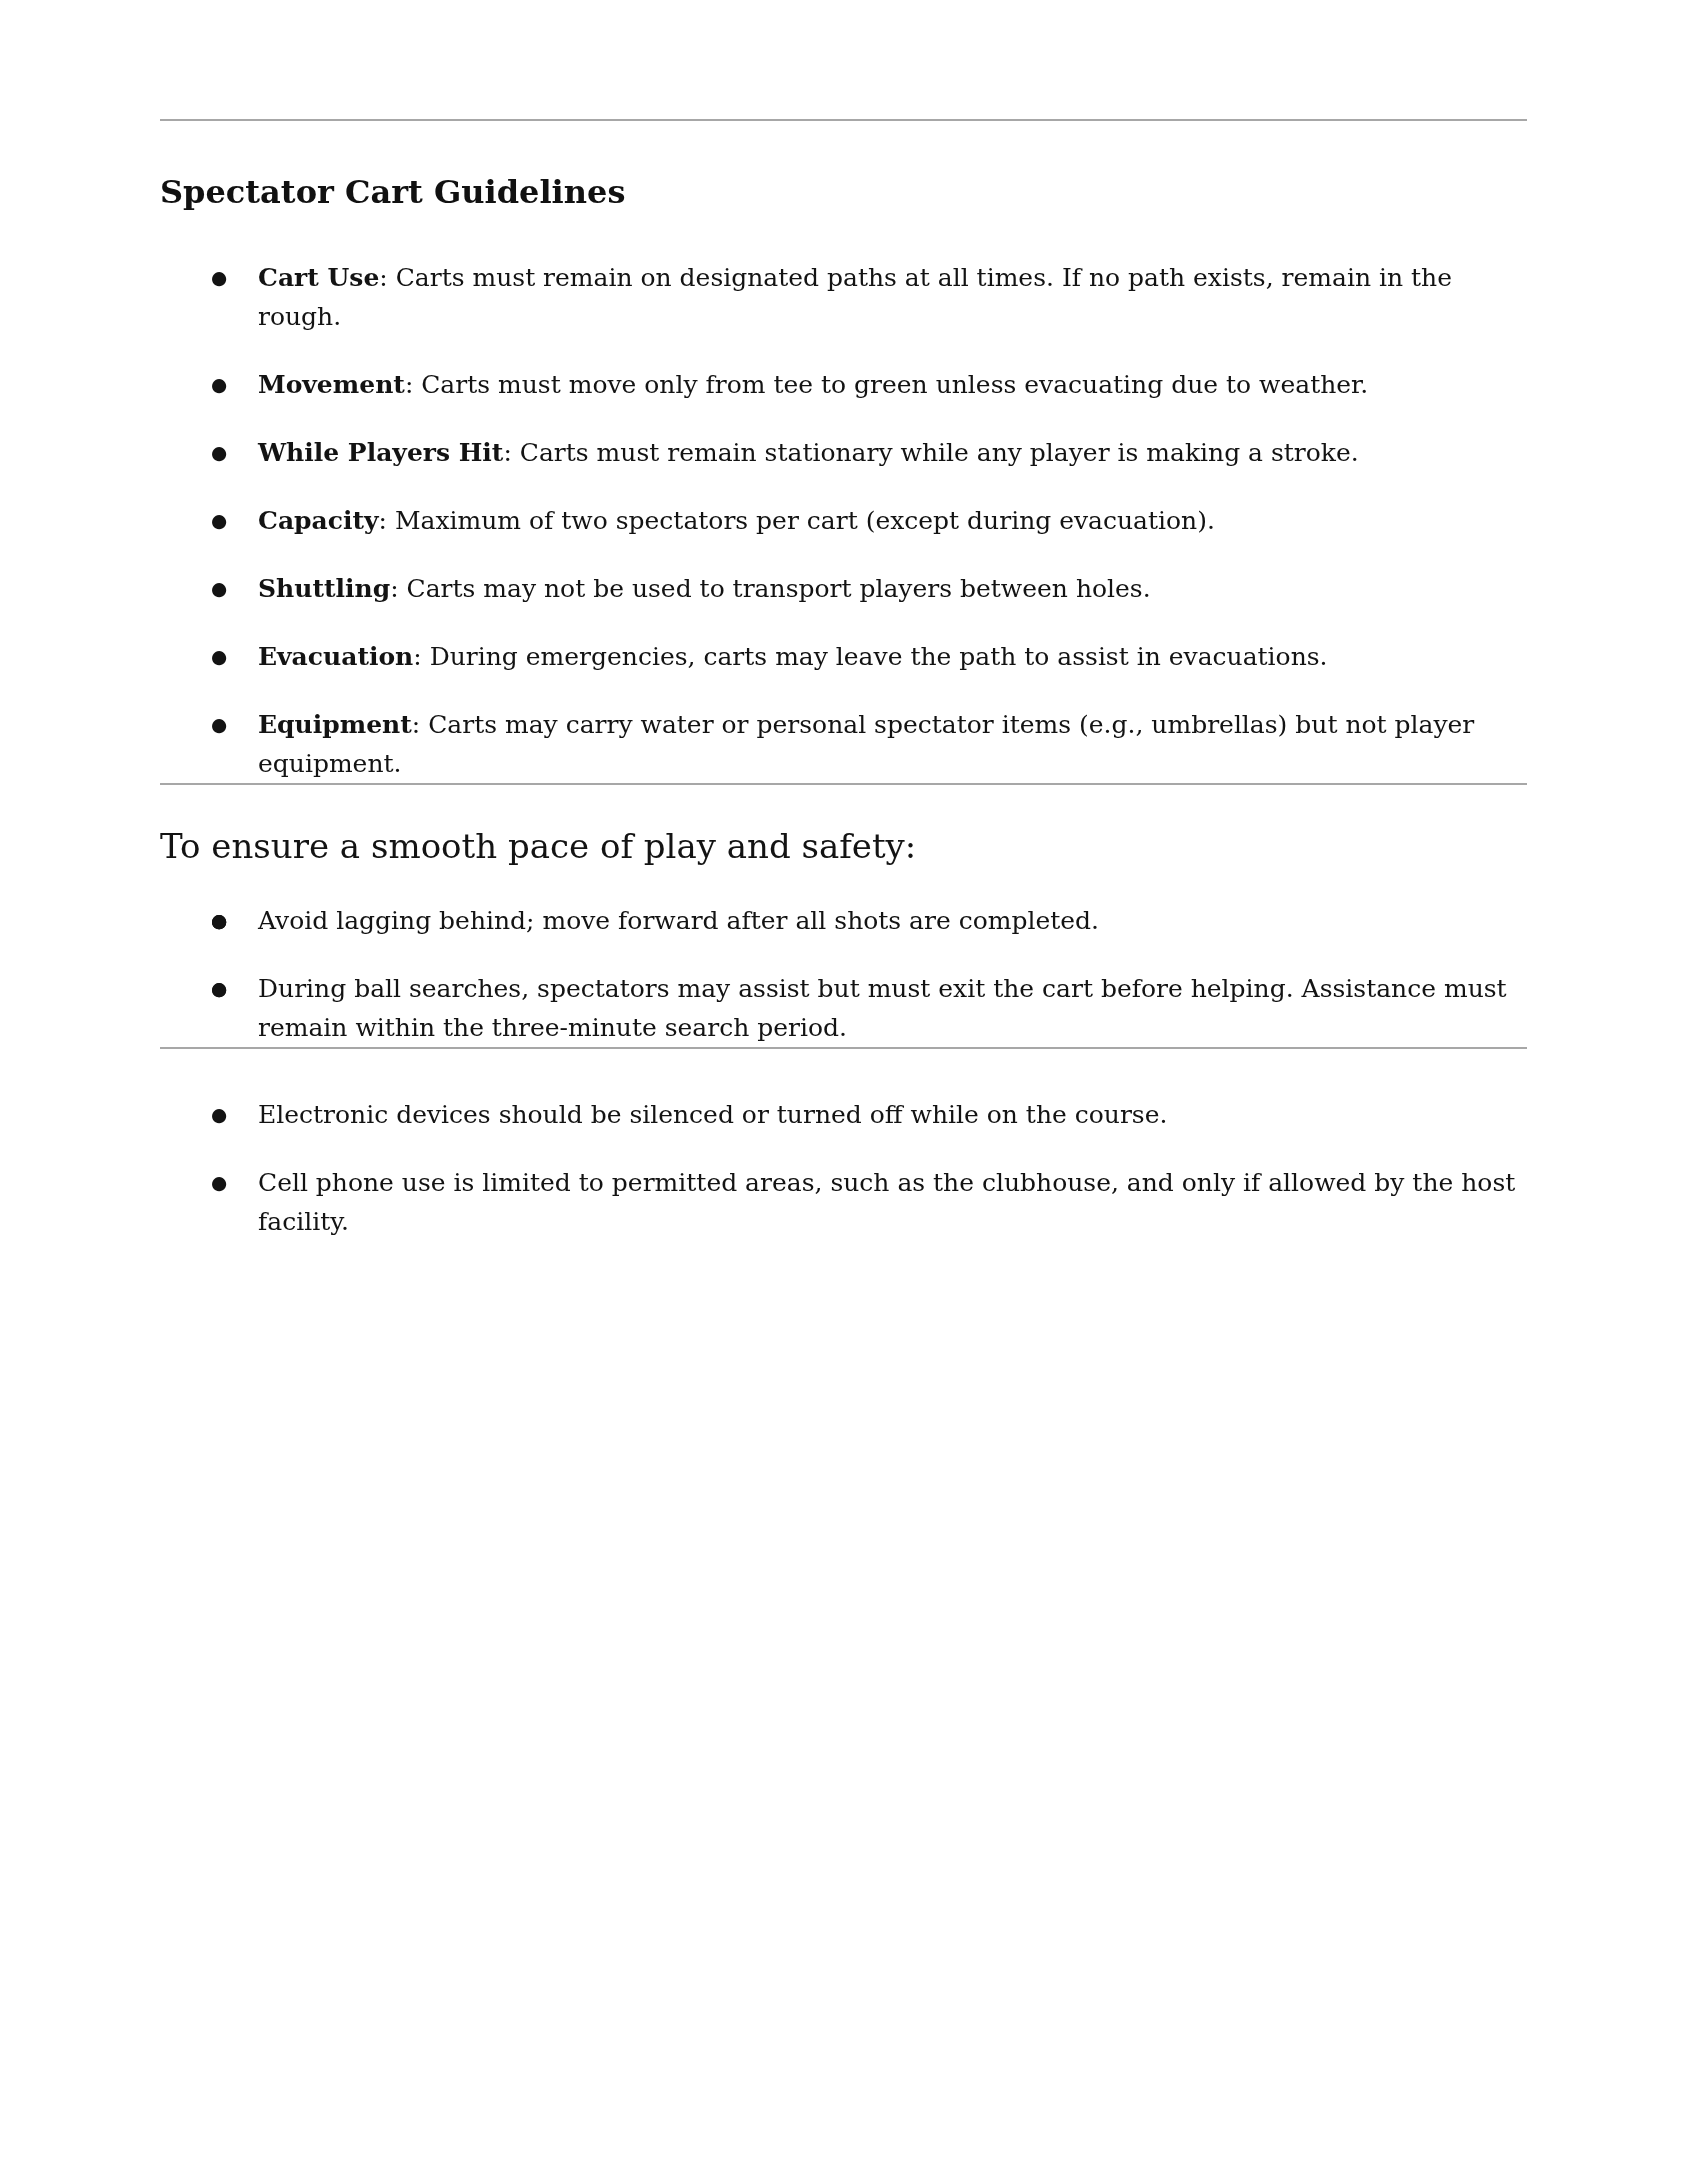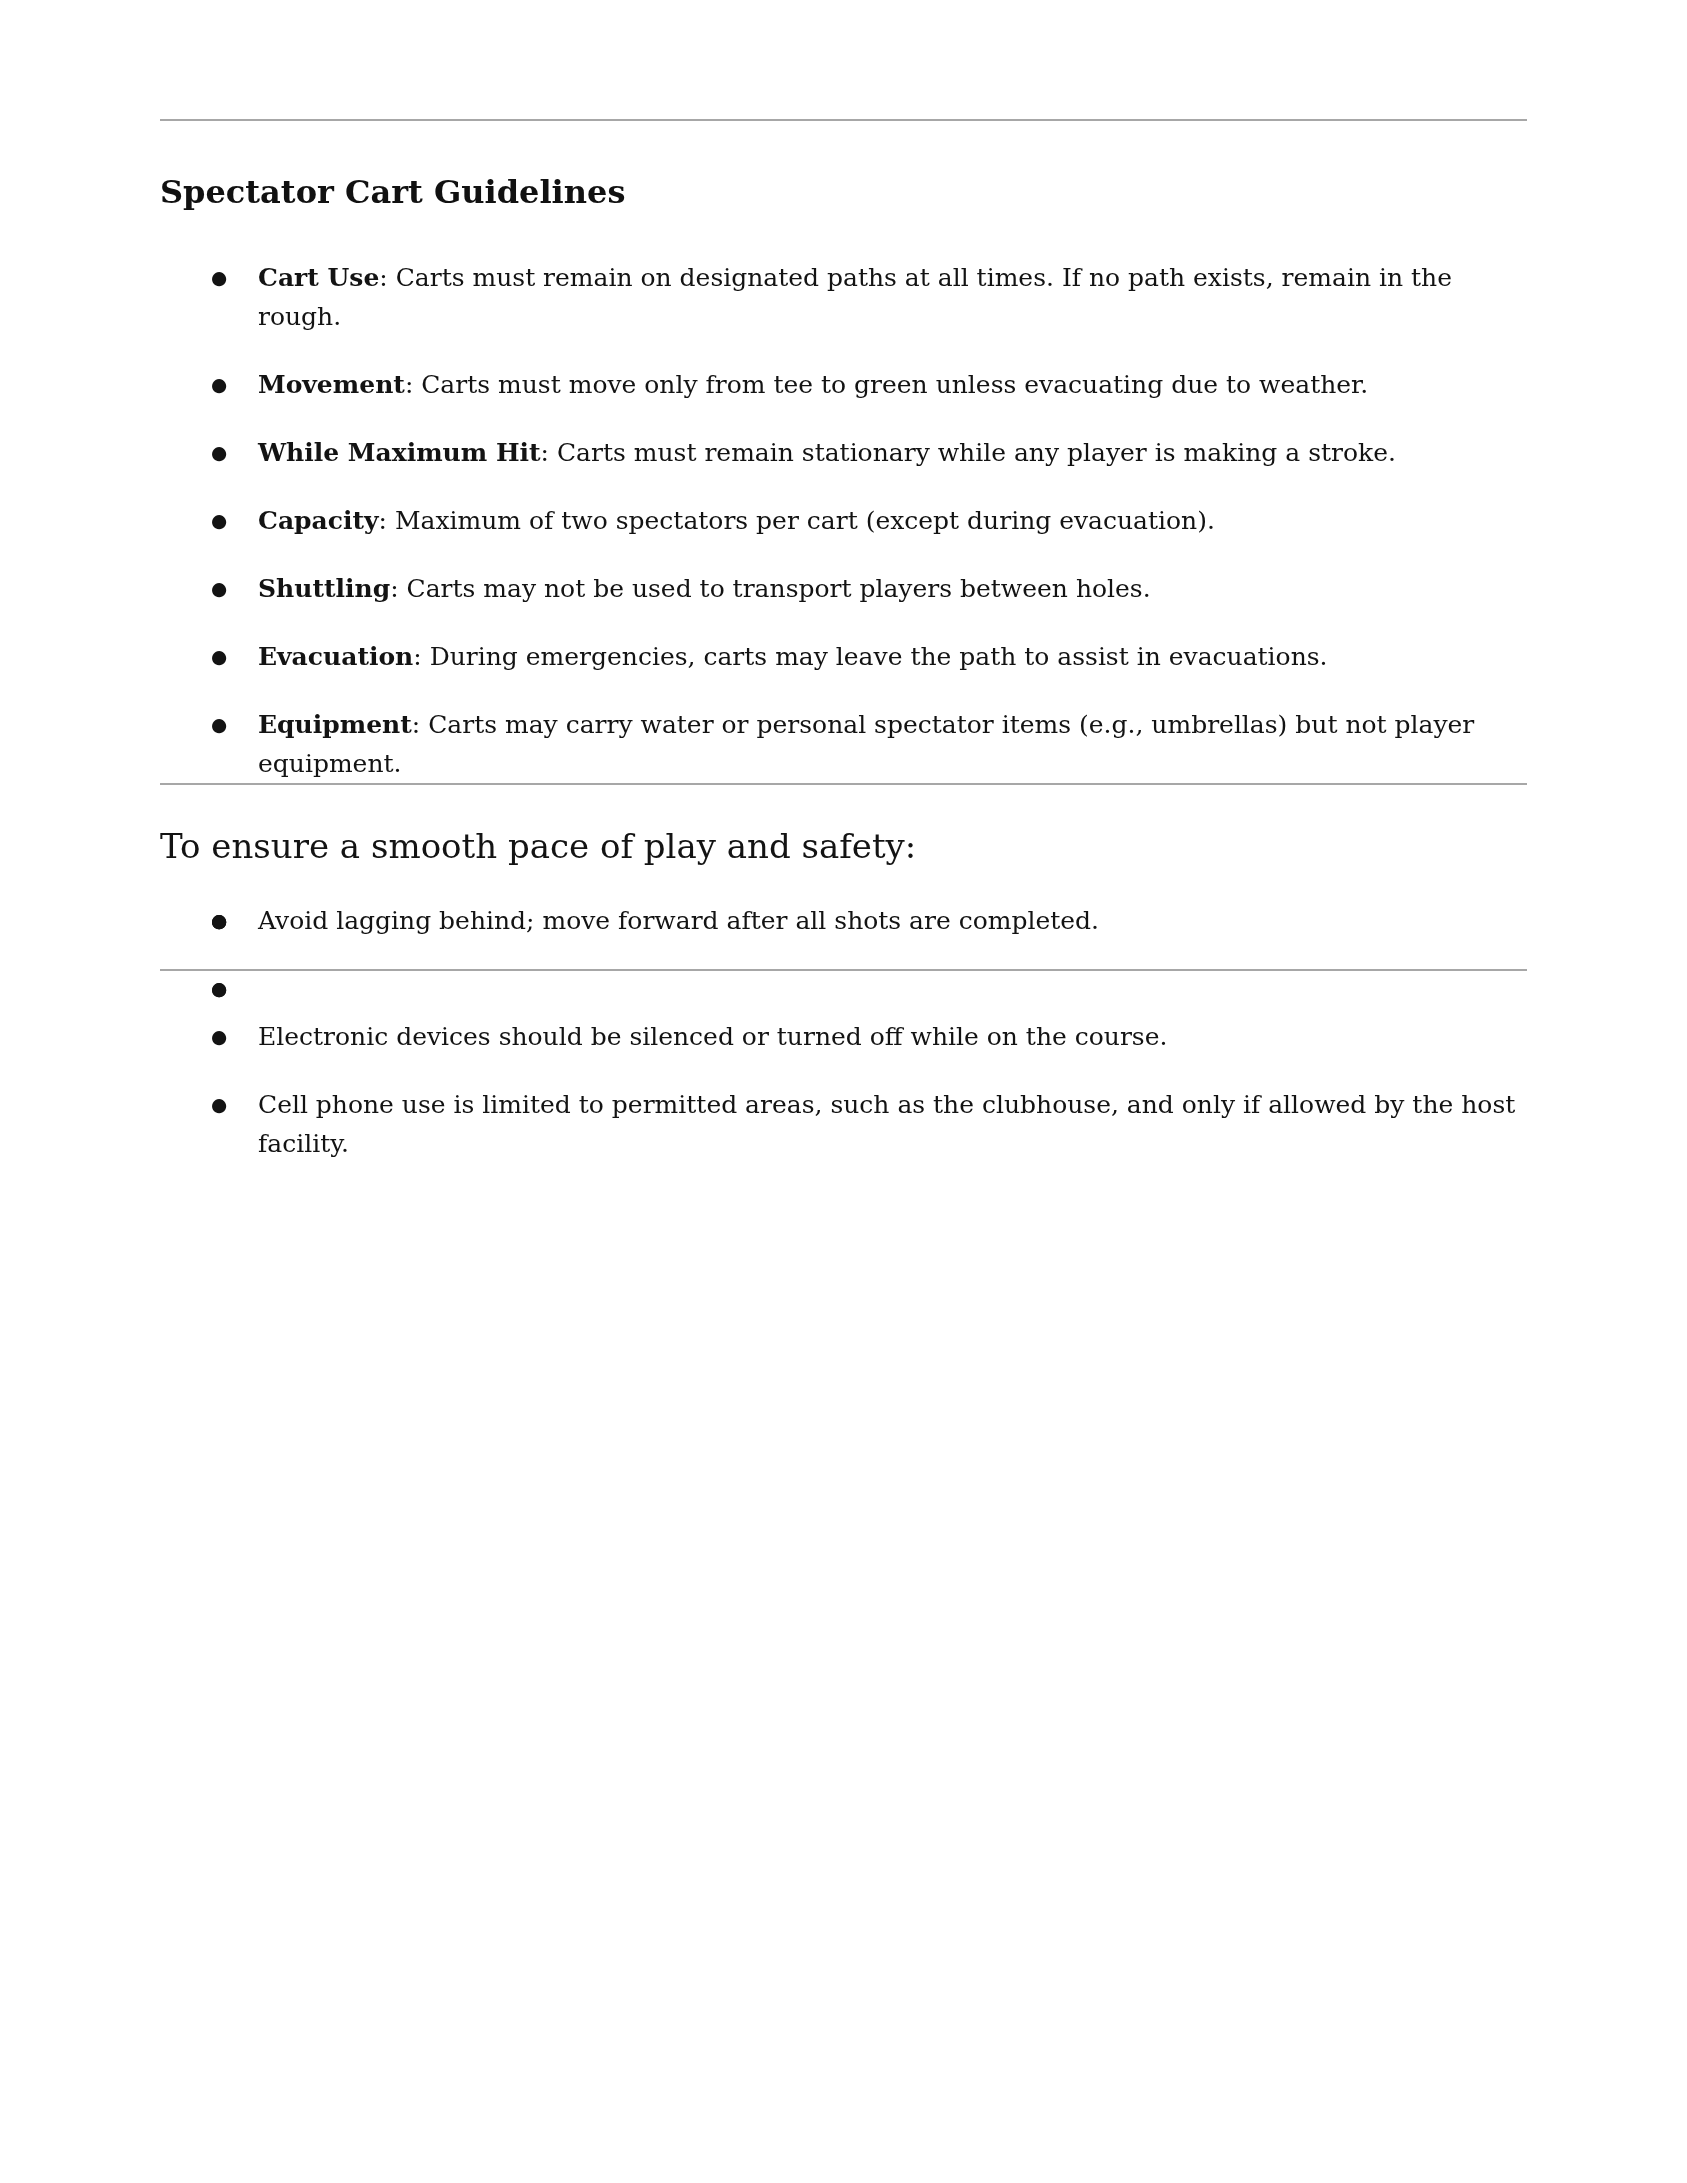--- a/index.html
+++ b/index.html
@@ -73,21 +73,21 @@
       <li class="bullet">
         <span class="marker">●</span>
         <span class="lead">Cart Use</span><span>: Carts must remain on designated paths at all times. If no path exists, remain in the rough.</span>
       </li>
       <li class="bullet">
         <span class="marker">●</span>
         <span class="lead">Movement</span><span>: Carts must move only from tee to green unless evacuating due to weather.</span>
       </li>
       <li class="bullet">
         <span class="marker">●</span>
-        <span class="lead">While Maximum Hit</span><span>: Carts must remain stationary while any player is making a stroke.</span>
+        <span class="lead">While Players Hit</span><span>: Carts must remain stationary while any player is making a stroke.</span>
       </li>
       <li class="bullet">
         <span class="marker">●</span>
         <span class="lead">Capacity</span><span>: Maximum of two spectators per cart (except during evacuation).</span>
       </li>
       <li class="bullet">
         <span class="marker">●</span>
         <span class="lead">Shuttling</span><span>: Carts may not be used to transport players between holes.</span>
       </li>
       <li class="bullet">
@@ -113,20 +113,21 @@
       </li>
       <li class="bullet">
         <span class="marker">●</span>
         <span>Avoid lagging behind; move forward after all shots are completed.</span>
       </li>
       <li class="bullet">
         <span class="marker">●</span>
       </li>
       <li class="bullet">
         <span class="marker">●</span>
+        <span>During ball searches, spectators may assist but must exit the cart before helping. Assistance must remain within the three-minute search period.</span>
       </li>
     </ul>
   </section>
 
   <section>
     <hr class="rule section-rule">
     <ul class="bullets">
       <li class="bullet">
         <span class="marker">●</span>
         <span>Electronic devices should be silenced or turned off while on the course.</span>

